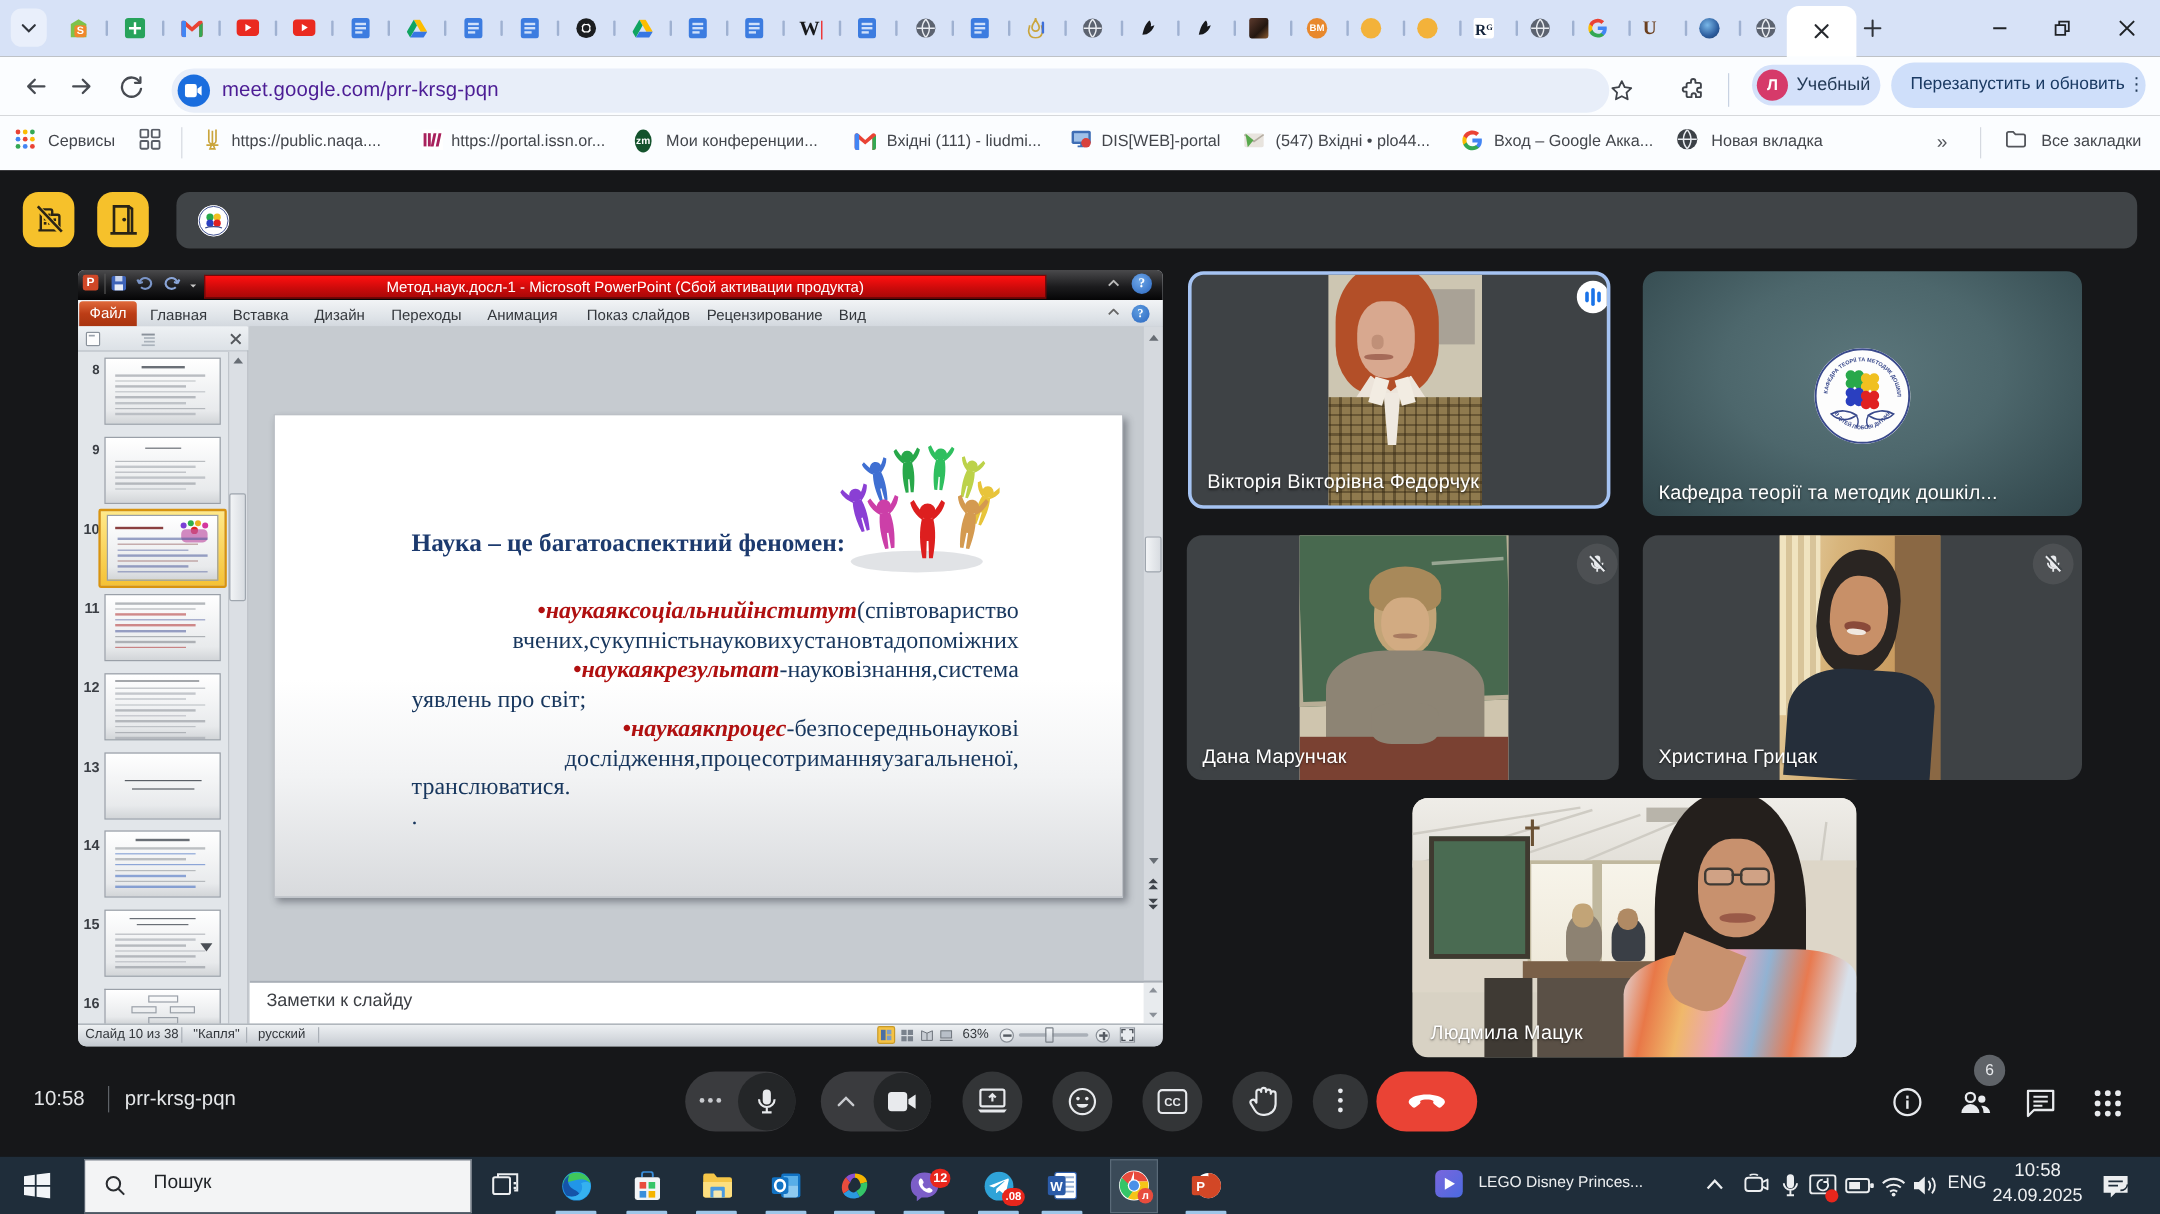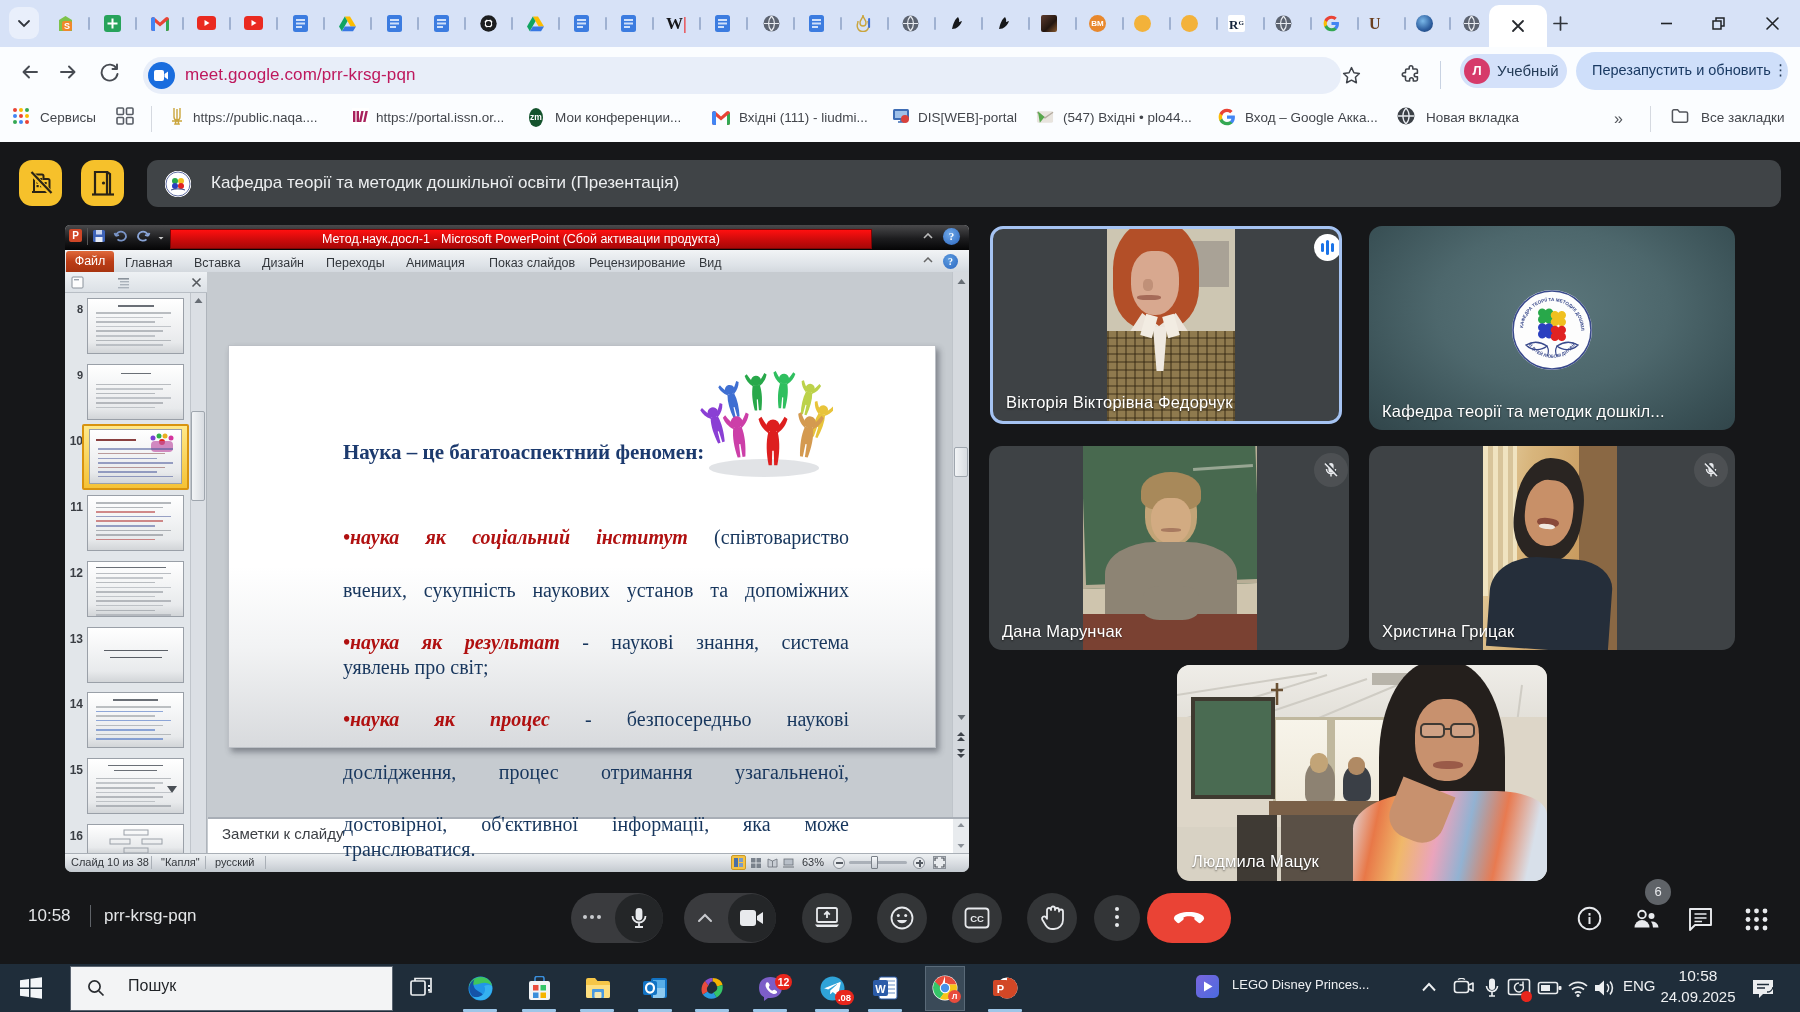--- a/index.html
+++ b/index.html
@@ -13,21 +13,21 @@
   .fav { position:absolute; top:15px; width:17px; height:17px; }
   #tabsearch { position:absolute; left:9px; top:7px; width:30px; height:32px; border-radius:9px; background:#e9effb; }
   #tabsearch svg { position:absolute; left:8px; top:9px; }
   #activetab { position:absolute; left:1489px; top:5px; width:58px; height:43px; background:#fff; border-radius:10px 10px 0 0; }
   #newtab { position:absolute; left:1552px; top:15px; width:17px; height:17px; }
   .winctl { position:absolute; top:14px; width:19px; height:19px; }
 
   #toolbar { left:0; top:47px; width:1800px; height:49px; background:#fbfdff; }
   #omnibox { position:absolute; left:143px; top:10px; width:1198px; height:37px; border-radius:19px; background:#e8eef9; }
   #omnicam { position:absolute; left:5px; top:5px; width:27px; height:27px; border-radius:50%; background:#1a6dde; }
-  #omnitext { position:absolute; left:42px; top:8px; font-size:17px; color:#be185d; letter-spacing:0.1px; }
+  #omnitext { position:absolute; left:42px; top:8px; font-size:17px; color:#4c1d95; letter-spacing:0.1px; }
 
   #bookbar { left:0; top:96px; width:1800px; height:46px; background:#fbfdff; }
   .bkitem { position:absolute; top:14px; font-size:13.5px; color:#43464c; white-space:nowrap; }
   .bkicon { position:absolute; top:11px; width:18px; height:18px; }
 
   
   #meet { left:0; top:142px; width:1800px; height:822px; background:#161719; }
   .ybtn { position:absolute; width:43px; height:46px; background:#f6c12b; border-radius:13px; }
   #meettitle { position:absolute; left:147px; top:18px; width:1634px; height:47px; background:#404447; border-radius:11px; }
   #meettitle .txt { position:absolute; left:64px; top:13px; font-size:17px; font-weight:500; color:#eceef0; }
@@ -40,21 +40,21 @@
 
   
   .cbtn { position:absolute; top:751px; height:50px; border-radius:25px; background:#333537; }
 
   
   #taskbar { left:0; top:964px; width:1800px; height:48px; background:#1f2d3a; }
 
   
   .ribtab { top:31px; font-size:12.5px; color:#33373c; }
   .stxt { top:631px; font-size:11px; color:#33373c; }
-  .sline { display:flex; justify-content:space-between; height:24.5px; white-space:nowrap;margin-top:28px; }
+  .sline { display:flex; justify-content:flex-end; height:24.5px; white-space:nowrap; }
   .sleft { height:24.5px; white-space:nowrap; }
   .red { color:#b01010; font-weight:700; font-style:italic; }
   .thumb { position:absolute; left:22px; width:97px; height:56px; background:linear-gradient(#fff,#e8eaec 80%,#d2d5d8); border:1px solid #9aa0a8; }
   .tnum { position:absolute; left:2px; width:16px; text-align:right; font-size:11px; font-weight:700; color:#3a3e44; }
   .tline { position:absolute; background:#8a8f96; height:1.5px; }
 </style>
 </head>
 <body>
 <div id="stage">
 
@@ -391,21 +391,20 @@
     <div id="meettitle">
       <div id="meetlogo"><svg width="26" height="26" viewBox="0 0 26 26">
             <circle cx="13" cy="13" r="13" fill="#fff"></circle>
             <circle cx="13" cy="13" r="12" fill="none" stroke="#3a4a8c" stroke-width="0.8"></circle>
             <circle cx="10" cy="10" r="3" fill="#28a84a"></circle>
             <circle cx="16" cy="10" r="3" fill="#f0c020"></circle>
             <circle cx="10" cy="15" r="3" fill="#2a3fc0"></circle>
             <circle cx="16" cy="15" r="3" fill="#e02222"></circle>
             <path d="M6 19 C9 17.5 17 17.5 20 19" stroke="#3a4a8c" stroke-width="1" fill="none"></path>
           </svg></div>
-      <div class="txt">Кафедра теорії та методик дошкільної освіти (Презентація)</div>
     </div>
 
     <div id="pptwin" class="abs" style="left:65px;top:83px;width:904px;height:647px;border-radius:5px 5px 7px 7px;background:#c6cbd0;overflow:hidden">
 
       <div class="abs" style="left:0;top:0;width:904px;height:25px;background:linear-gradient(#4a4a4c,#1c1c1e 55%,#050506)"></div>
       <div class="abs" style="left:4px;top:4px;width:13px;height:13px;background:#d04727;border-radius:2px;color:#fff;font-size:10px;font-weight:700;text-align:center;line-height:13px">P</div>
       <div class="abs" style="left:22px;top:3px;width:1px;height:17px;background:#555"></div>
       <svg class="abs" style="left:27px;top:4px" width="14" height="14" viewBox="0 0 14 14">
           <rect x="1" y="1" width="12" height="12" rx="1.5" fill="#3e63b8"></rect>
           <rect x="4" y="1" width="6" height="4.5" fill="#c8d4ee"></rect>
@@ -731,27 +730,20 @@
             <span class="">-</span>
             <span class="">безпосередньо</span>
             <span class="">наукові</span>
           </div>
           <div class="sline">
             <span class="">дослідження,</span>
             <span class="">процес</span>
             <span class="">отримання</span>
             <span class="">узагальненої,</span>
           </div>
-          <div class="sline">
-            <span class="">достовірної,</span>
-            <span class="">об'єктивної</span>
-            <span class="">інформації,</span>
-            <span class="">яка</span>
-            <span class="">може</span>
-          </div>
           <div class="sleft">транслюватися.</div>
           <div class="sleft">.</div>
         </div>
     </div>
 
     <div class="tile" id="tile1" style="left:990px;top:84px;width:352px;height:198px;border:3px solid #a5c3f2;">
       <div class="abs" style="left:114px;top:0;width:128px;height:198px;background:#cdc6b2;overflow:hidden">
         <div class="abs" style="left:74px;top:12px;width:48px;height:46px;background:#a9a296"></div>
         <div class="abs" style="left:80px;top:112px;width:48px;height:86px;background:#3e7a55;border:3px solid #c8c2ae"></div>
         <div class="abs" style="left:6px;top:-8px;width:86px;height:108px;background:#b34f28;border-radius:44% 44% 38% 38%"></div>

